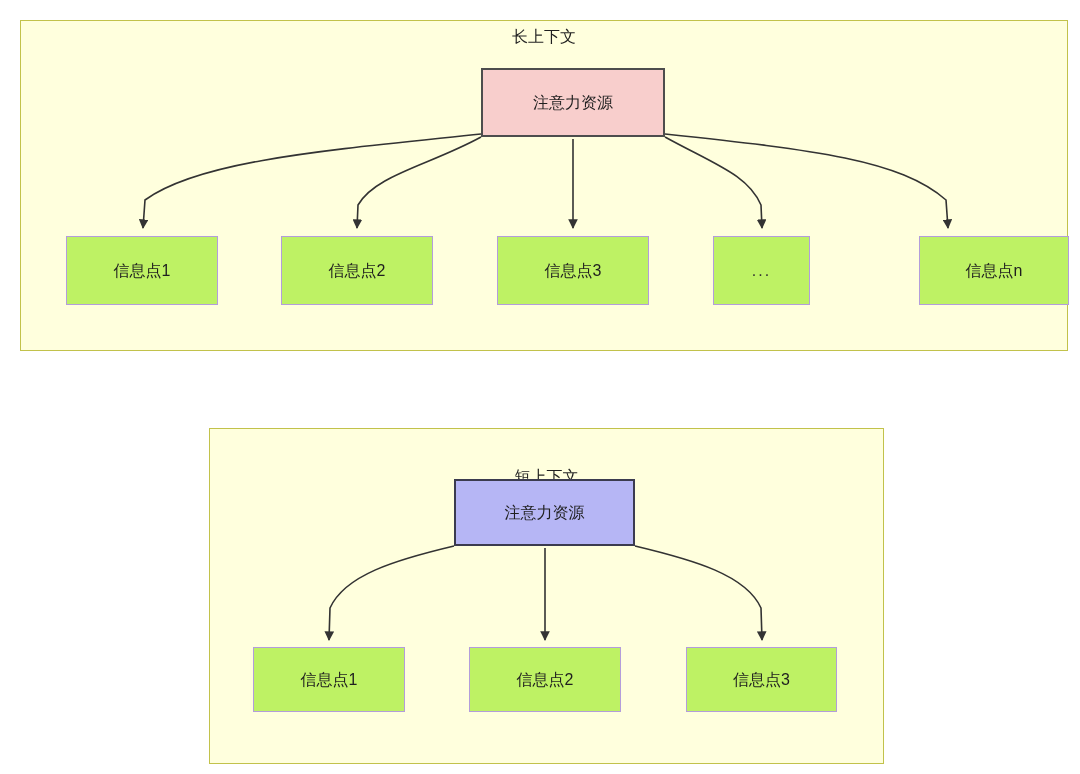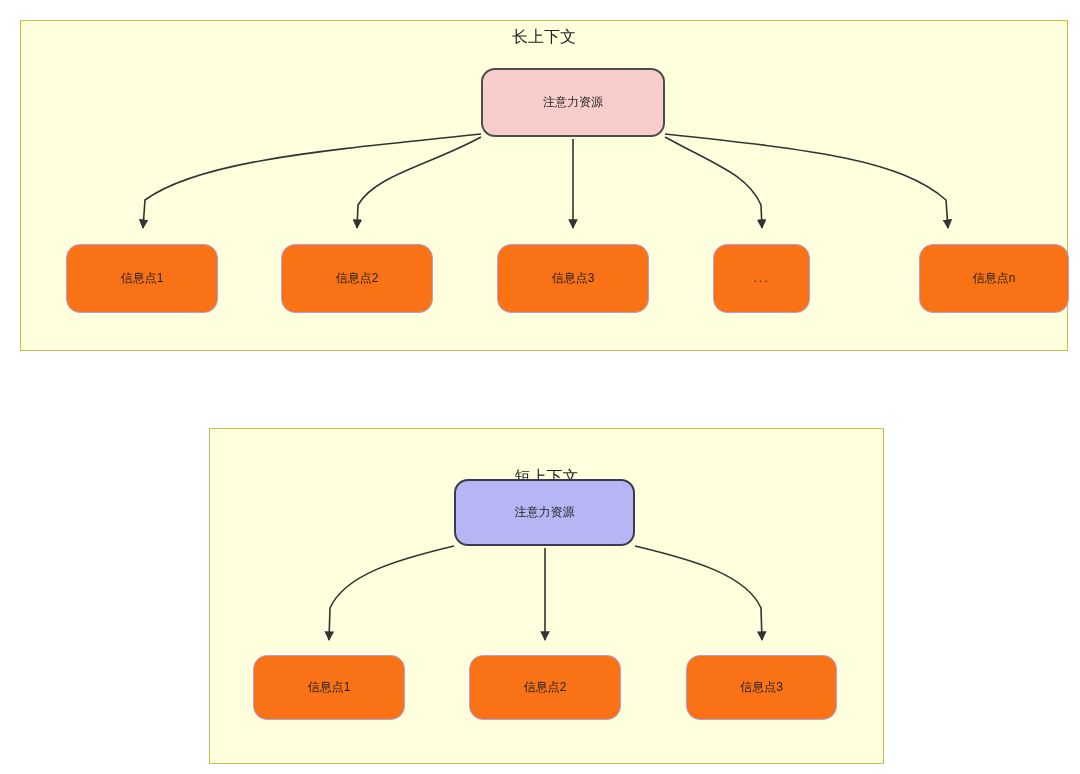--- a/index.html
+++ b/index.html
@@ -40,38 +40,36 @@
     color: #1f1f1f;
     line-height: 1;
     white-space: nowrap;
   }
   .node {
     position: absolute;
     box-sizing: border-box;
     display: flex;
     align-items: center;
     justify-content: center;
-    font-size: 12px;
+    font-size: 16px;
     line-height: 1.1;
     color: #1f1f1f;
     white-space: nowrap;
-    border-radius: 14px;
   }
   .node-attention-long {
     background: #f8cecc;
     border: 2.4px solid #4d4d4d;
   }
   .node-attention-short {
     background: #b6b6f5;
     border: 2.4px solid #3b3b4f;
   }
   .node-info {
-    background: #f97316;
+    background: #bef264;
     border: 1.8px solid #b39ddb;
-    margin-top: 8px;
   }
   .node-ellipsis {
     letter-spacing: 2px;
     color: #333333;
   }
 </style>
 </head>
 <body>
 
 <div id="stage">

